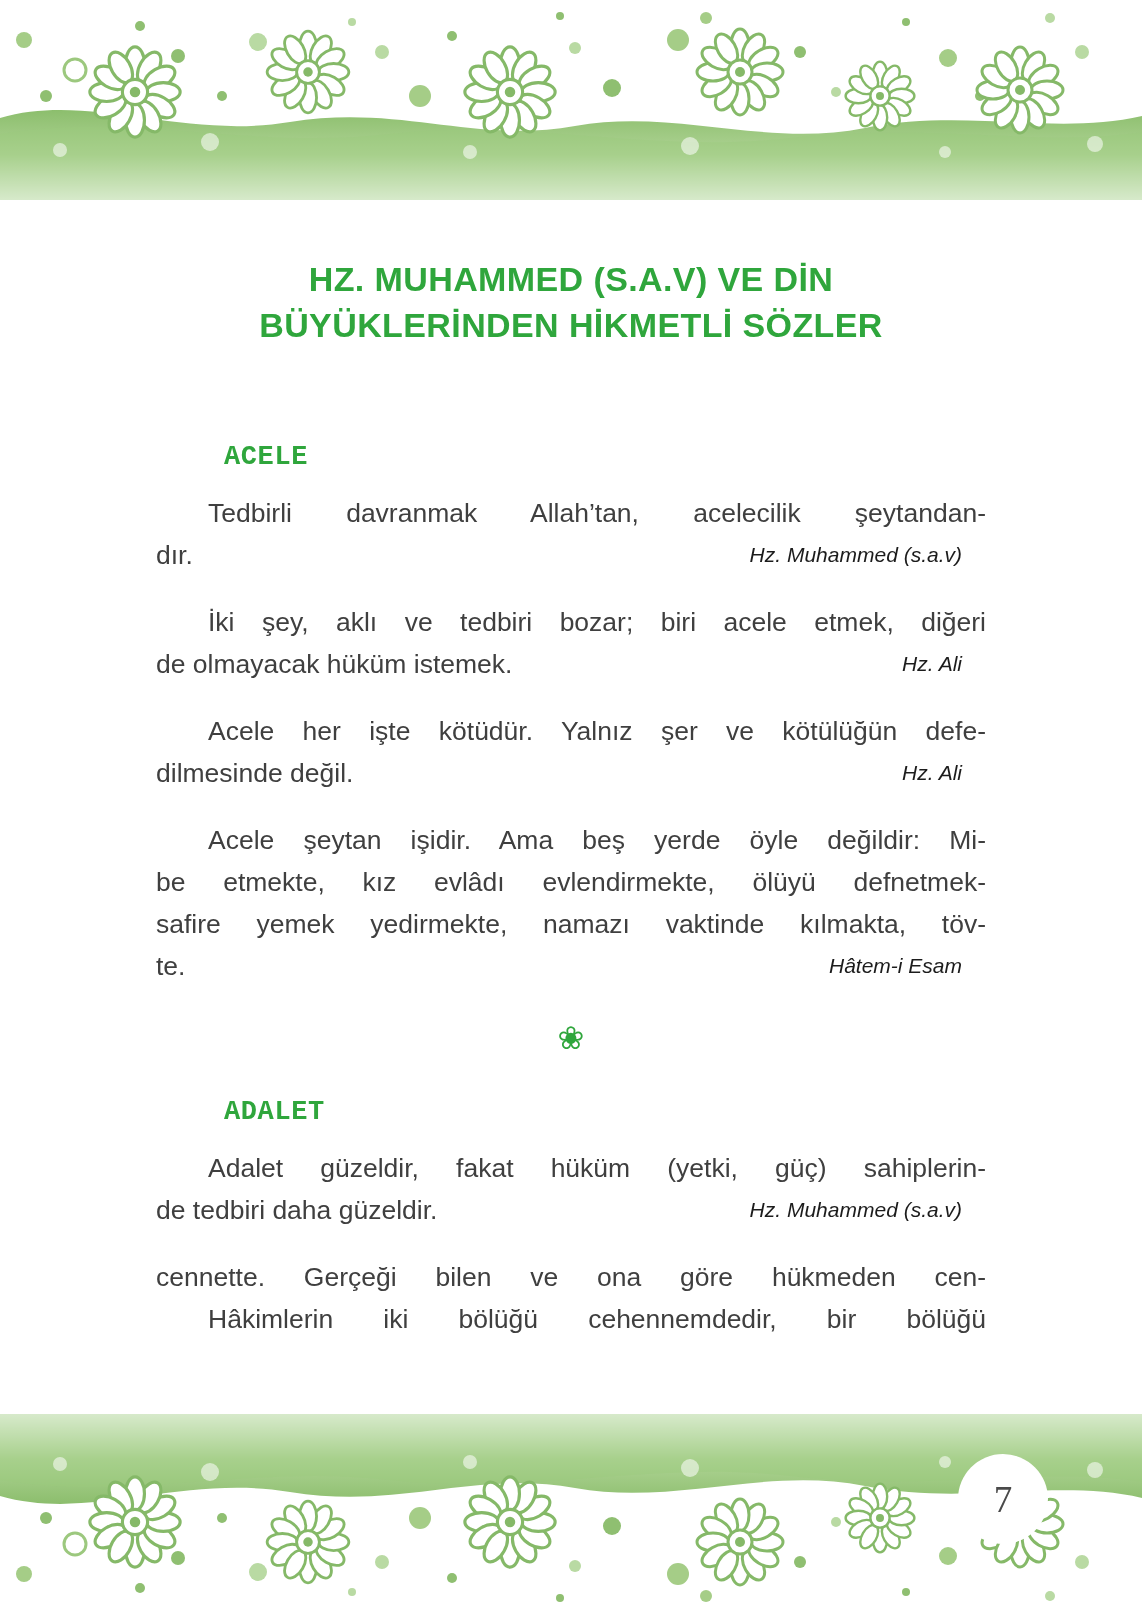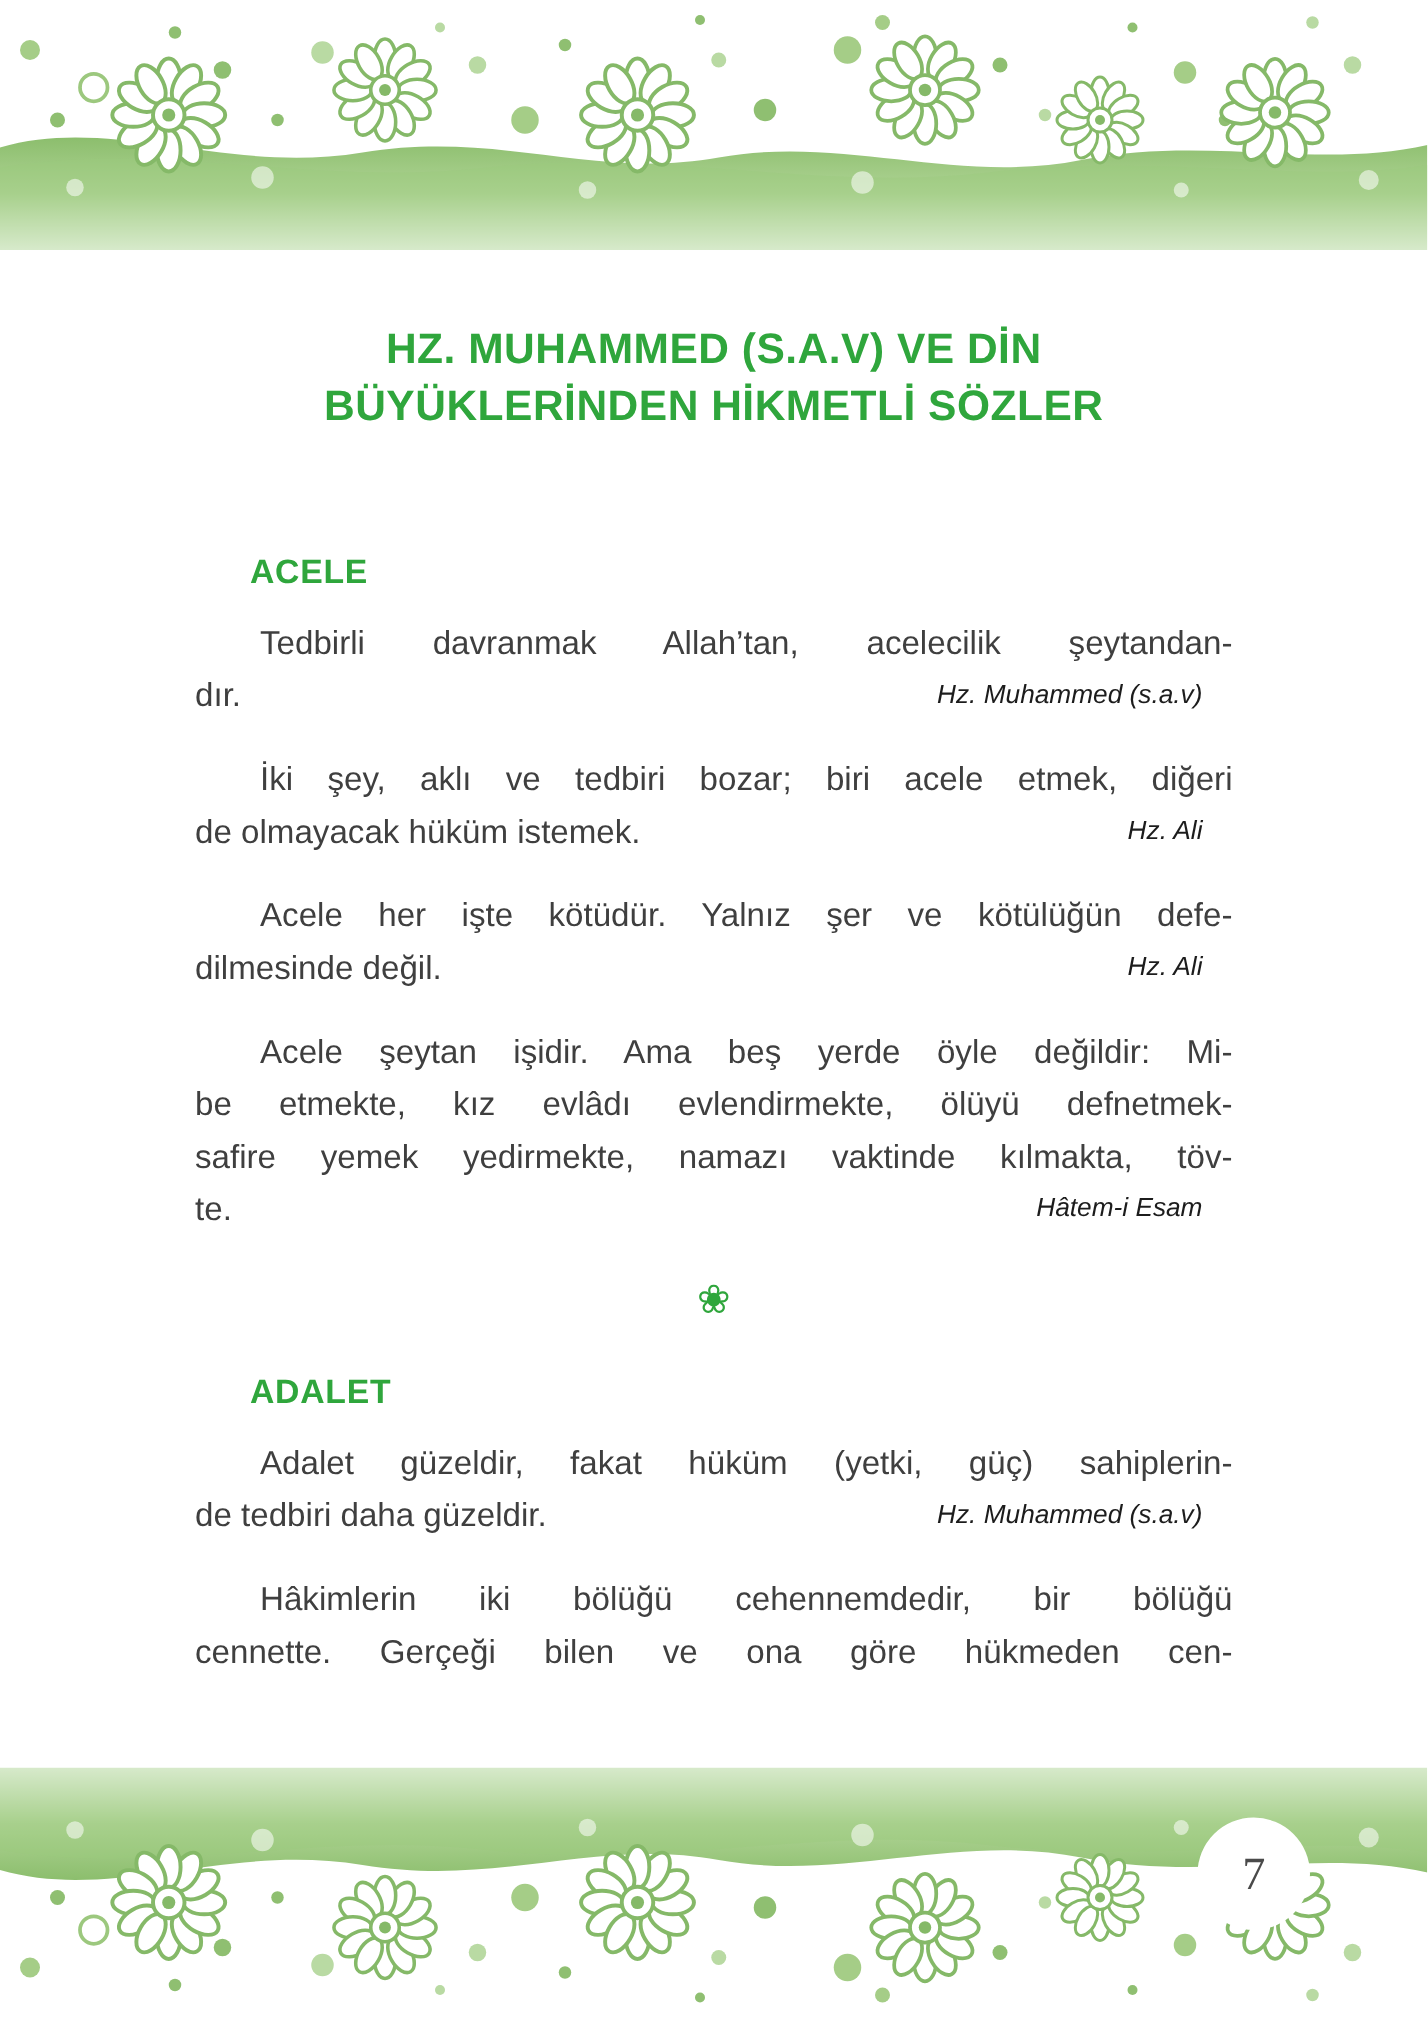--- a/index.html
+++ b/index.html
@@ -24,21 +24,22 @@
     font-weight:700;
     line-height:1.36;
     letter-spacing:0.4px;
   }
 
   .section-heading {
     color:var(--accent-green, #2fa63c);
     font-size:27px;
     font-weight:700;
     letter-spacing:0.6px;
-    margin:0 0 20px 44px;
+    margin:0 0 20px 68px;
+    font-family:Liberation Mono, monospace;
   }
   .section-first { margin-top:94px; }
   .section-second { margin-top:4px; }
 
   .quote {
     font-size:26.5px;
     color:var(--body-text, #3f3f3f);
     line-height:42px;
     margin-bottom:25px;
     margin-top:20px;
@@ -209,22 +210,22 @@
 
     <div class="quote">
       <div class="qline indent">Adalet güzeldir, fakat hüküm (yetki, güç) sahiplerin-</div>
       <div class="qlast">
         <span class="txt">de tedbiri daha güzeldir.</span>
         <span class="attr">Hz. Muhammed (s.a.v)</span>
       </div>
     </div>
 
     <div class="quote">
+      <div class="qline">cennette. Gerçeği bilen ve ona göre hükmeden cen-</div>
       <div class="qline indent">Hâkimlerin iki bölüğü cehennemdedir, bir bölüğü</div>
-      <div class="qline">cennette. Gerçeği bilen ve ona göre hükmeden cen-</div>
     </div>
 
   </div>
 
   <div class="deco deco-bottom">
     <svg width="1142" height="200" viewBox="0 0 1142 200">
       <use href="#band-art"></use>
     </svg>
   </div>
 

